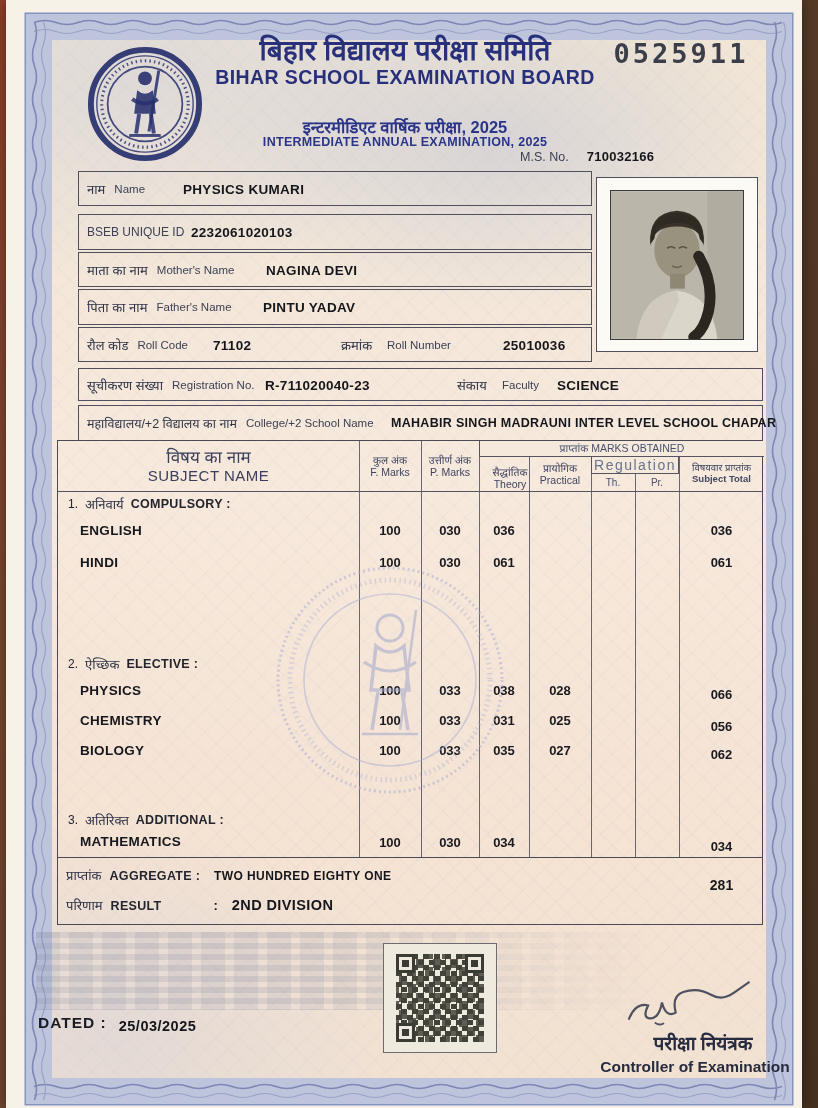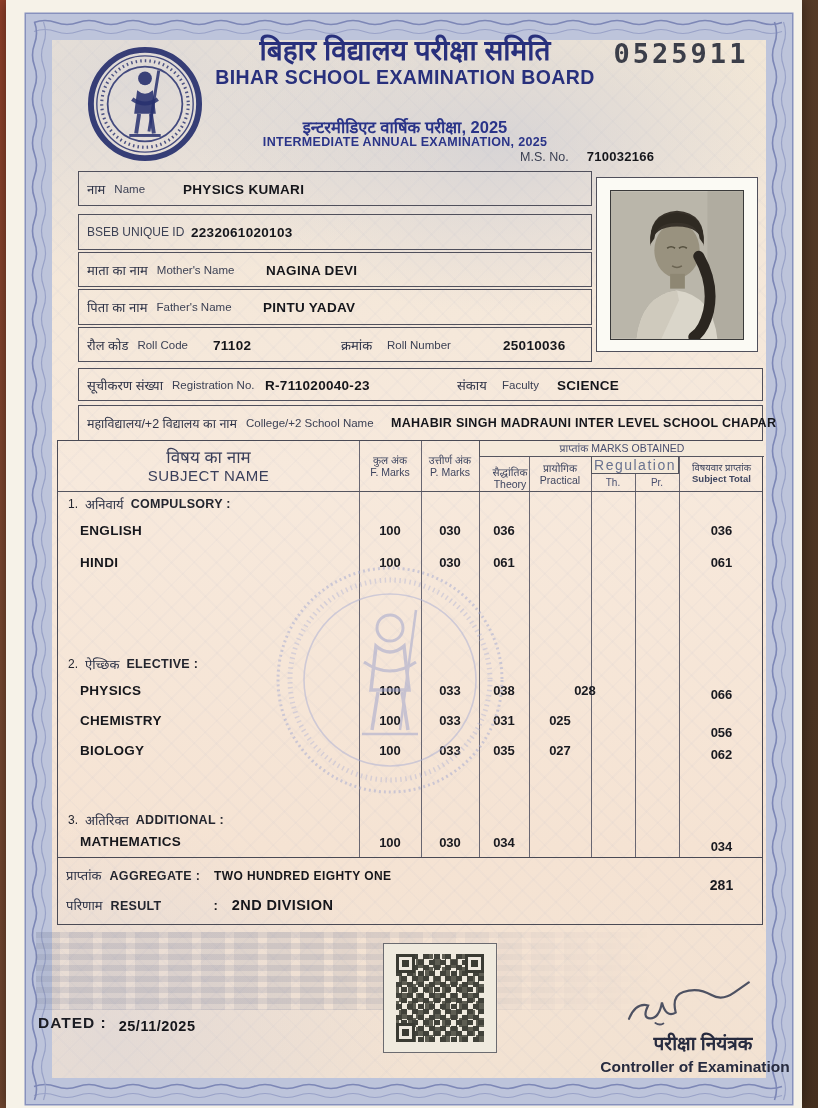--- a/index.html
+++ b/index.html
@@ -231,31 +231,31 @@
       <span class="no">2.</span>
       <span class="shi">ऐच्छिक</span>
       <span class="sen">ELECTIVE :</span>
     </div>
 
     <div class="trow" style="top:236px;height:30px;">
       <span class="subj" style="top:6px;">PHYSICS</span>
       <span class="ccell" style="left:301px;width:62px;top:6px;">100</span>
       <span class="ccell" style="left:363px;width:58px;top:6px;">033</span>
       <span class="ccell" style="left:421px;width:50px;top:6px;">038</span>
-      <span class="ccell" style="left:471px;width:62px;top:6px;padding-left:25px;">028</span>
+      <span class="ccell" style="left:471px;width:62px;top:6px;">028</span>
       <span class="ccell" style="left:621px;width:85px;top:10px;">066</span>
     </div>
 
     <div class="trow" style="top:266px;height:30px;">
       <span class="subj" style="top:6px;">CHEMISTRY</span>
       <span class="ccell" style="left:301px;width:62px;top:6px;">100</span>
       <span class="ccell" style="left:363px;width:58px;top:6px;">033</span>
       <span class="ccell" style="left:421px;width:50px;top:6px;">031</span>
       <span class="ccell" style="left:471px;width:62px;top:6px;">025</span>
-      <span class="ccell" style="left:621px;width:85px;top:18px;">056</span>
+      <span class="ccell" style="left:621px;width:85px;top:12px;">056</span>
     </div>
 
     <div class="trow" style="top:296px;height:30px;">
       <span class="subj" style="top:6px;">BIOLOGY</span>
       <span class="ccell" style="left:301px;width:62px;top:6px;">100</span>
       <span class="ccell" style="left:363px;width:58px;top:6px;">033</span>
       <span class="ccell" style="left:421px;width:50px;top:6px;">035</span>
       <span class="ccell" style="left:471px;width:62px;top:6px;">027</span>
       <span class="ccell" style="left:621px;width:85px;top:10px;">062</span>
     </div>
@@ -307,21 +307,21 @@
 
   <div class="abs" style="left:383px;top:943px;width:114px;height:110px;background:#efeade;border:1.2px solid #6b6b70;box-sizing:border-box;"></div>
   <div class="abs qr-pattern" style="left:396px;top:954px;width:88px;height:88px;">
     <div class="finder" style="left:0;top:0;"></div>
     <div class="finder" style="right:0;top:0;"></div>
     <div class="finder" style="left:0;bottom:0;"></div>
   </div>
 
   <div class="abs" style="left:38px;top:1014px;display:flex;align-items:baseline;">
     <span class="b" style="font-size:15.5px;color:#1b1c23;letter-spacing:1px;">DATED :</span>
-    <span class="b" style="font-size:14.5px;color:#15161b;margin-left:12px;letter-spacing:.5px;position:relative;top:3px;">25/11/2025</span>
+    <span class="b" style="font-size:14.5px;color:#15161b;margin-left:12px;letter-spacing:.5px;position:relative;top:3px;">25/03/2025</span>
   </div>
 
   <svg class="abs" style="left:618px;top:976px;width:160px;height:52px;transform:rotate(-4deg);" viewBox="0 0 160 52">
     <path d="M10 38 q8 -16 20 -12 q-7 12 1 13 q9 1 13 -15 q3 16 13 11 q-3 -17 9 -20 q15 -4 28 5 q10 7 23 -1 l15 -9" fill="none" stroke="#3f4458" stroke-width="2.2" stroke-linecap="round" opacity=".92"></path>
     <path d="M36 44 q4 3 8 1" fill="none" stroke="#3f4458" stroke-width="1.8" stroke-linecap="round" opacity=".9"></path>
   </svg>
   <div class="abs b" style="left:608px;top:1030px;width:190px;text-align:center;font-size:19px;color:#272b3f;">परीक्षा नियंत्रक</div>
   <div class="abs b" style="left:580px;top:1058px;width:230px;text-align:center;font-size:15.5px;color:#272b3f;">Controller of Examination</div>
 </div>
 

